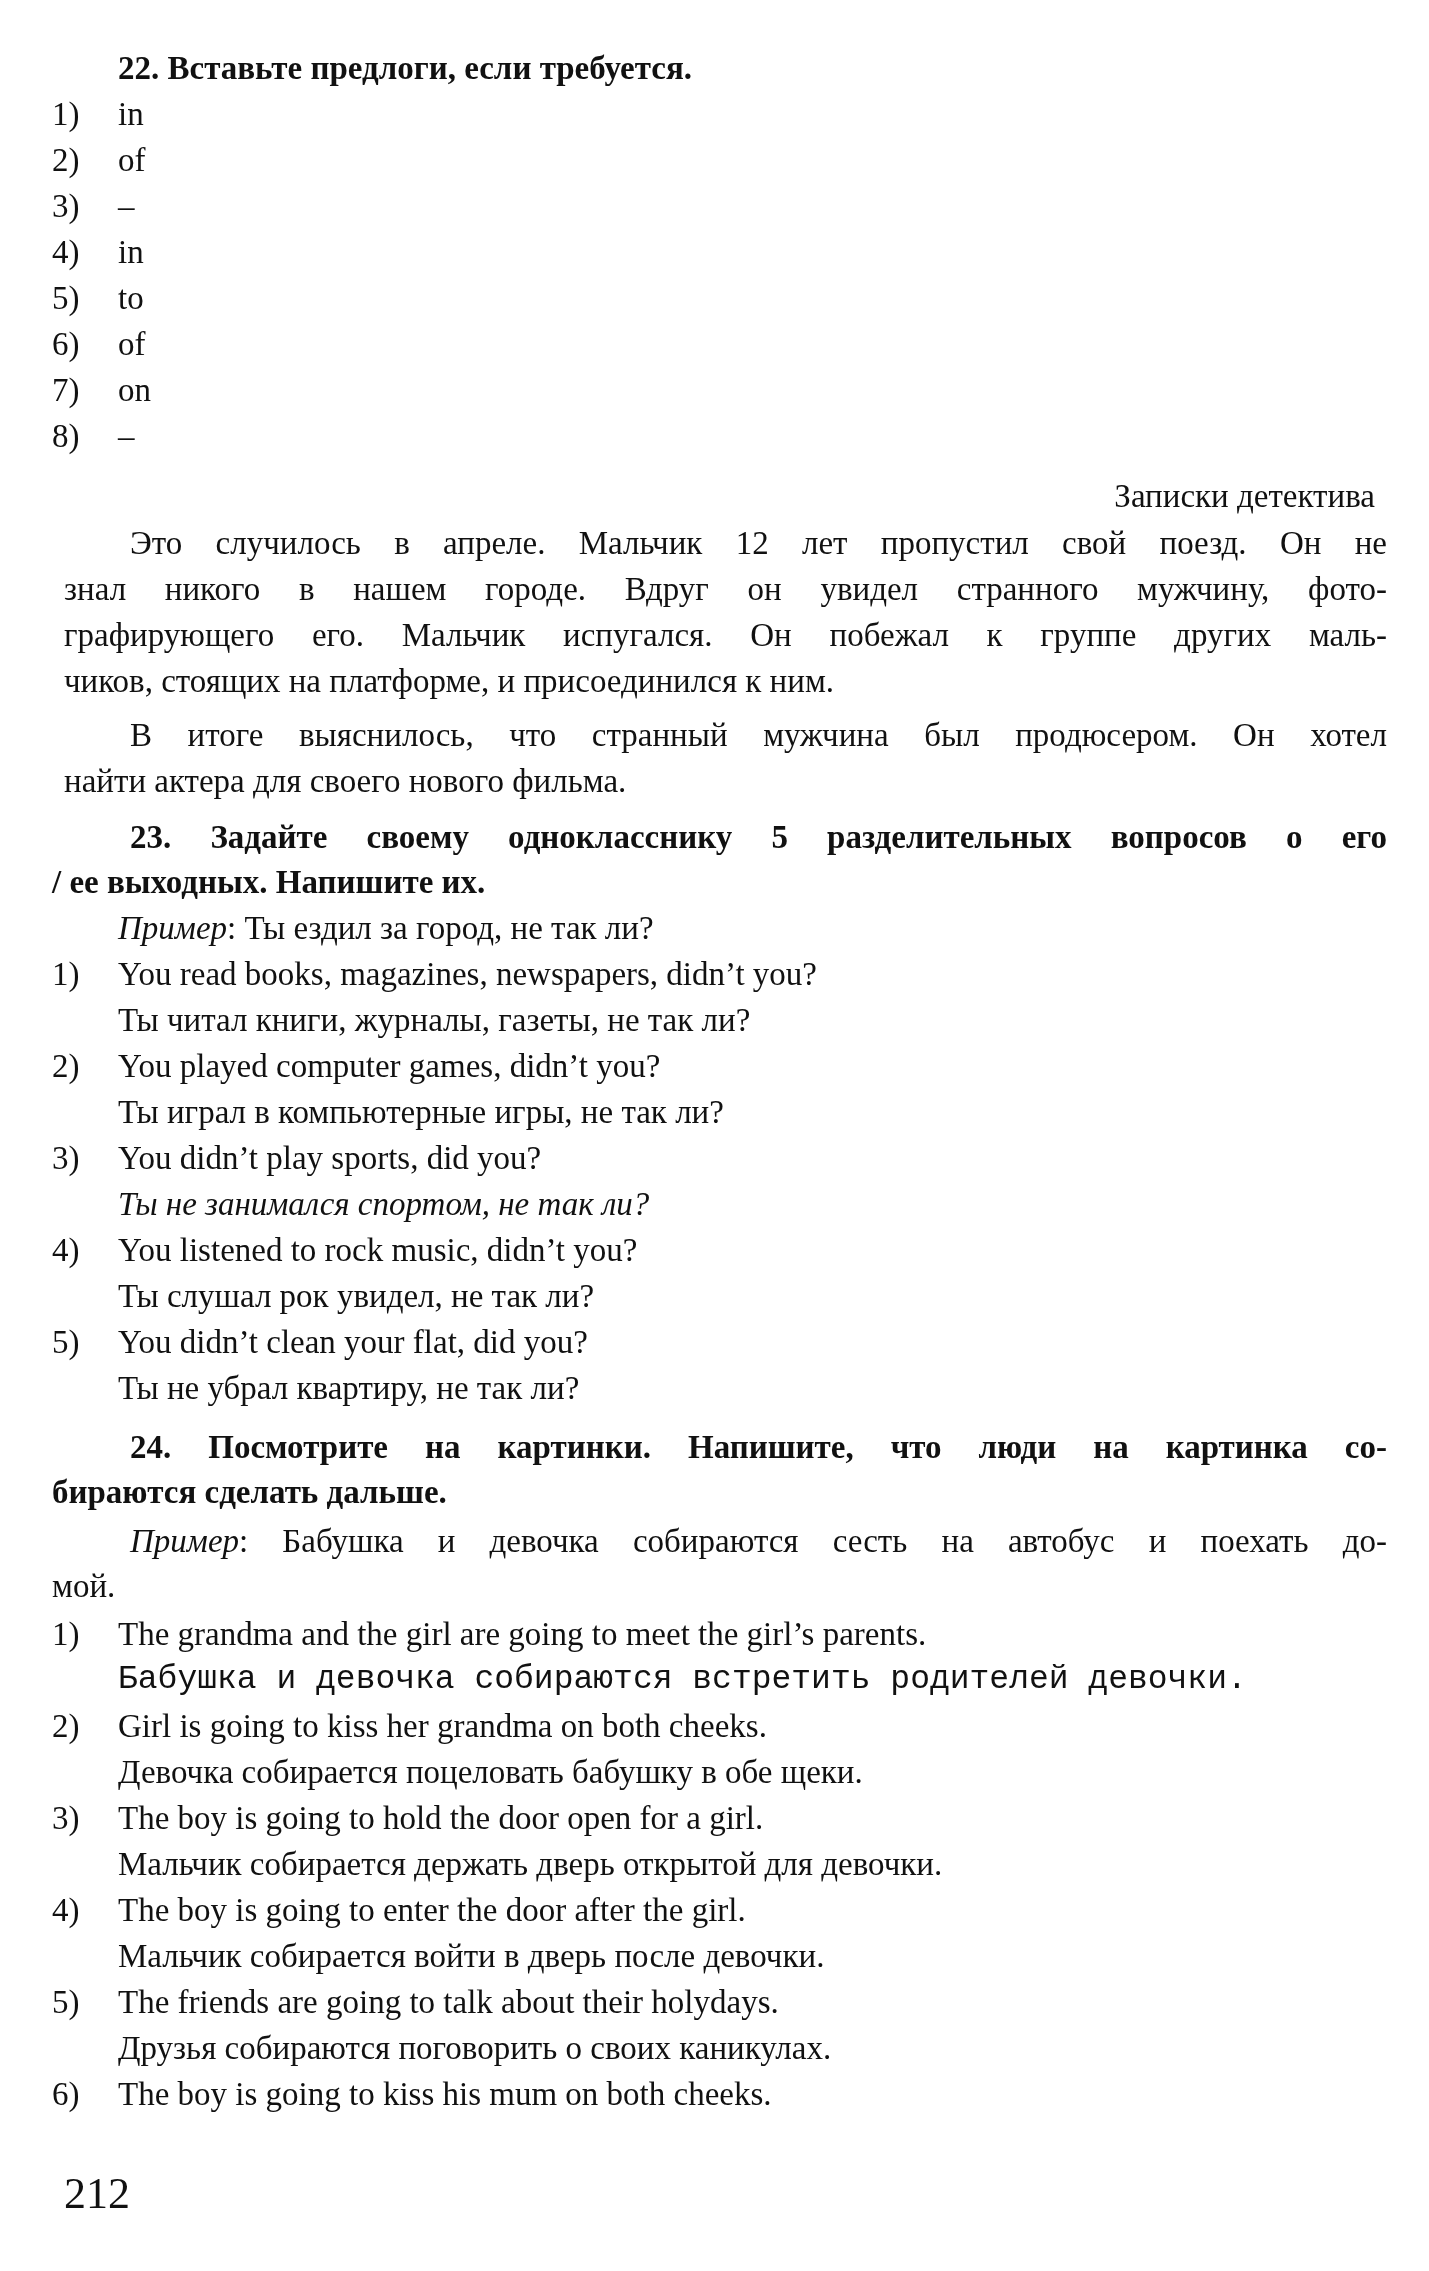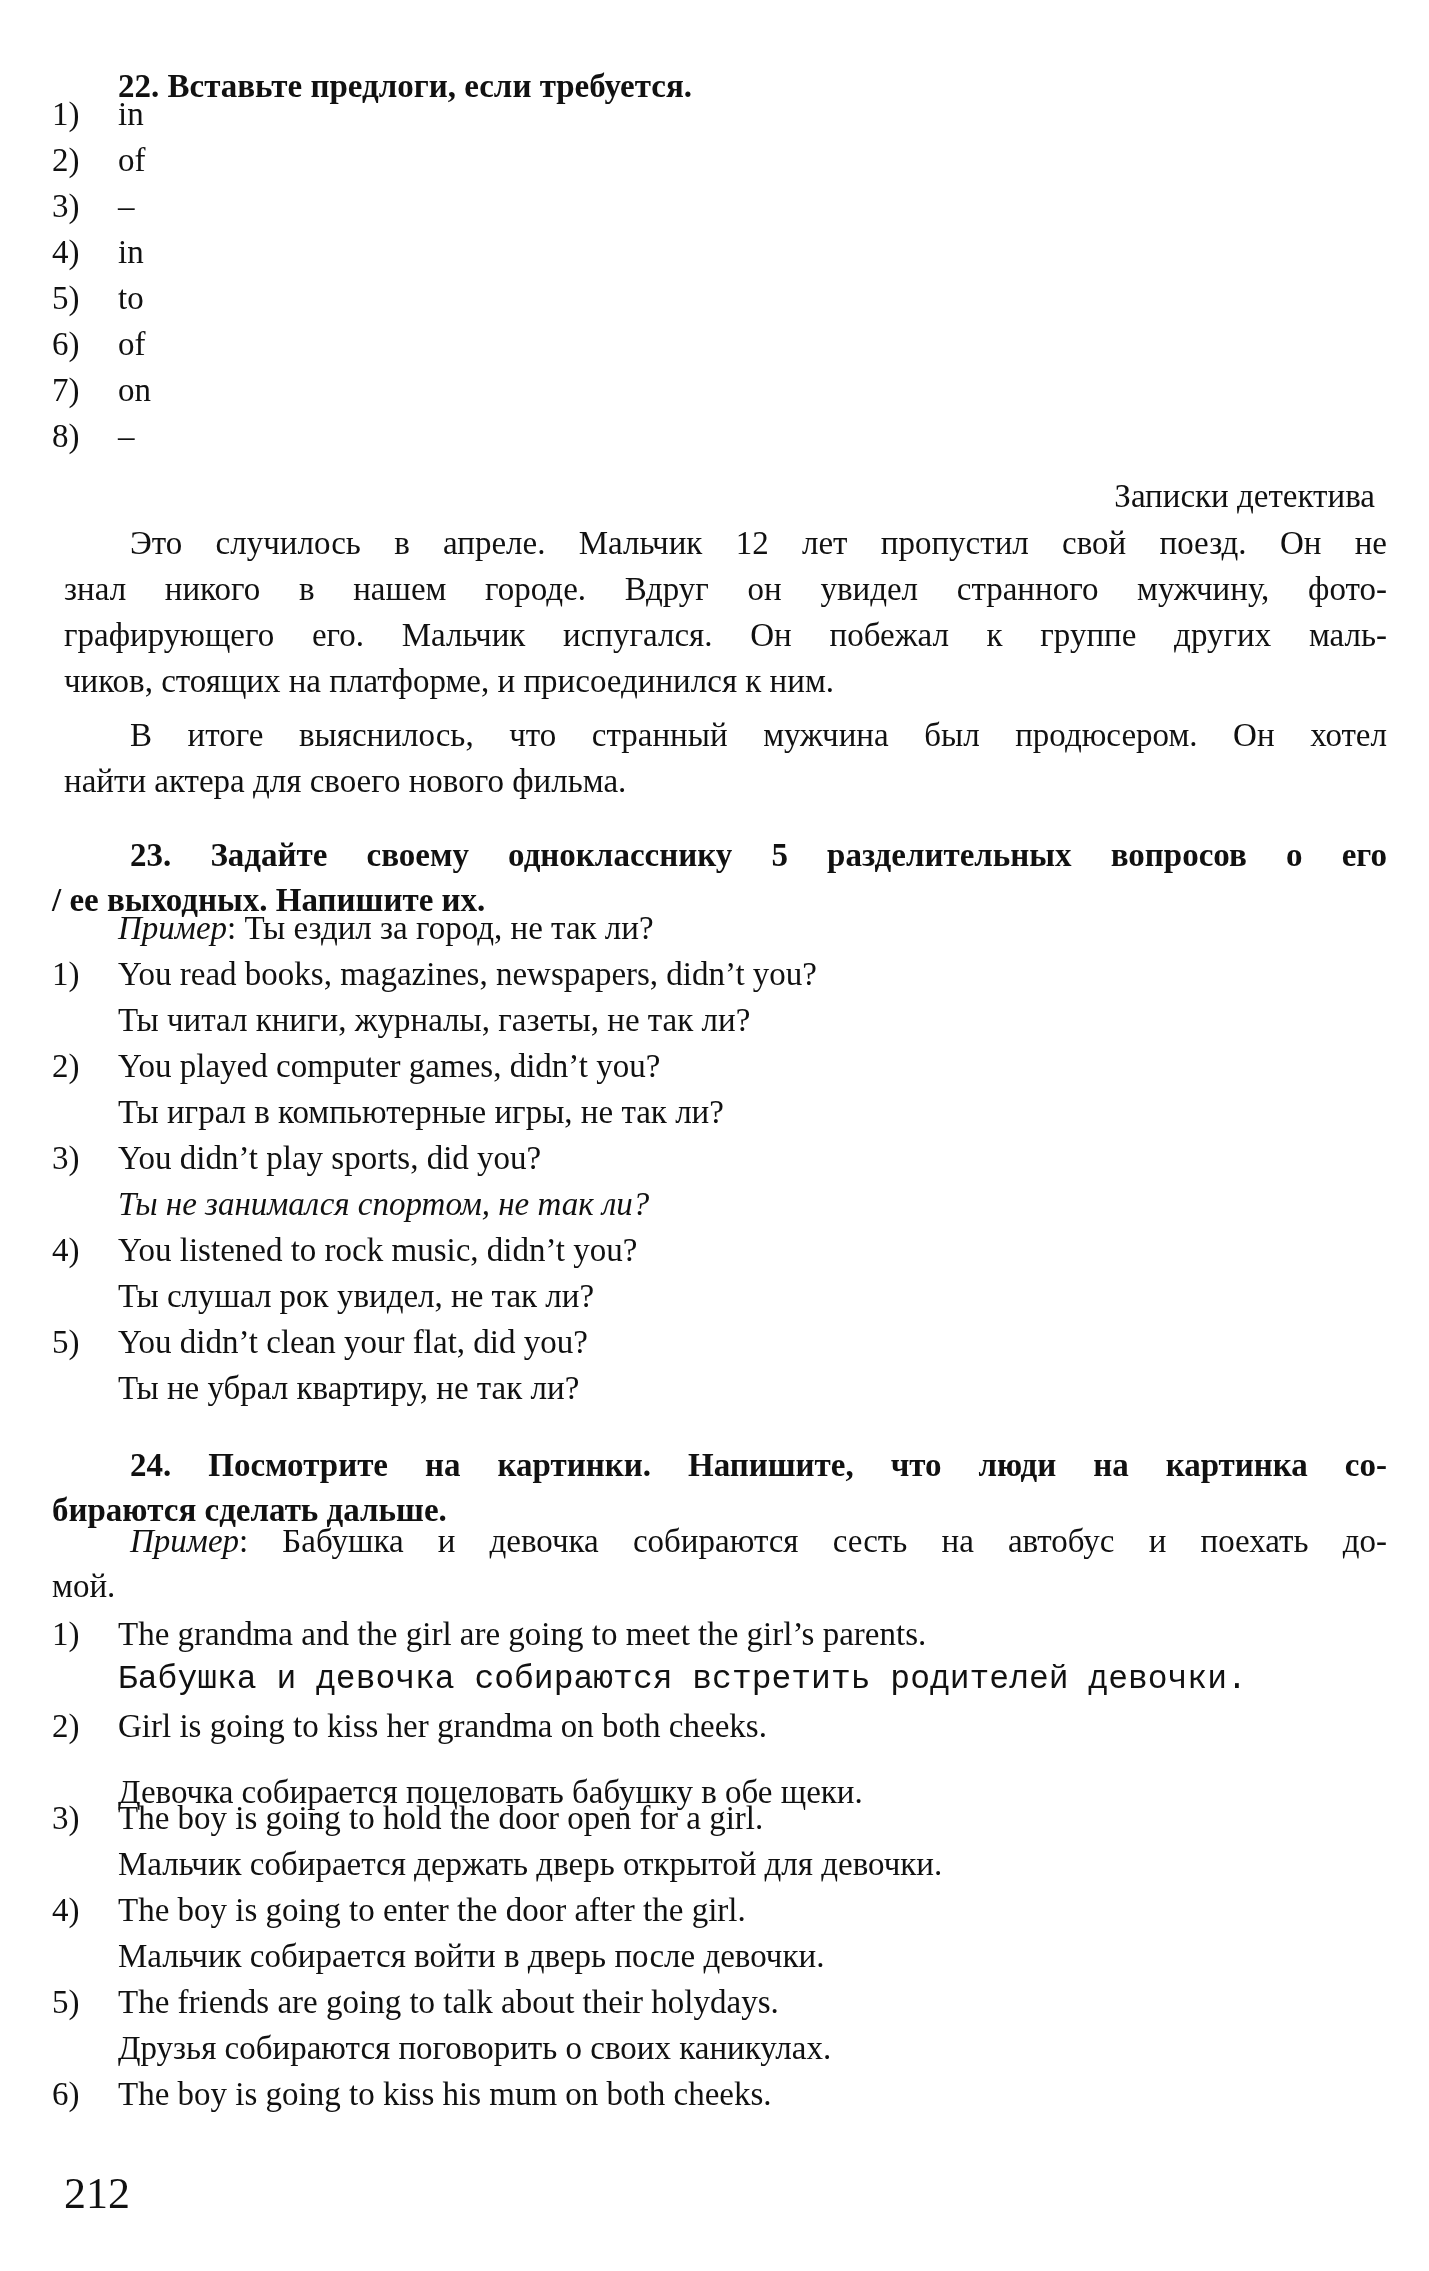--- a/index.html
+++ b/index.html
@@ -8,21 +8,21 @@
       font-family: "Liberation Serif", "DejaVu Serif", serif;
       color: #111111;
     }
     .page { position: absolute; left: 52px; top: 0; width: 1323px; }
     .line {
       position: absolute; left: 0; white-space: nowrap;
       font-size: 33px; line-height: 44px;
     }
     .num { position: absolute; left: 0; }
     .txt { position: absolute; left: 66px; }
-    .h { font-weight: bold; font-size: 33px; margin-top: 18px; }
+    .h { font-weight: bold; font-size: 33px; }
     .indent { left: 66px; }
     .just {
       position: absolute; left: 12px; width: 1323px; font-size: 33px; line-height: 46px;
       text-align: justify; text-align-last: left; white-space: normal;
     }
     .just .first { display: inline-block; width: 66px; }
     .just-full { text-align-last: justify; }
     .center { width: 1323px; text-align: right; }
     em { font-style: italic; }
     .pagenum { position: absolute; left: 12px; font-size: 44px; }
@@ -122,21 +122,21 @@
   <div class="line" style="top:1612px;">
     <span class="num">1)</span>
     <span class="txt">The grandma and the girl are going to meet the girl’s parents.</span>
   </div>
   <div class="line indent" style="top:1658px;font-family:Liberation Mono, monospace;">Бабушка и девочка собираются встретить родителей девочки.</div>
 
   <div class="line" style="top:1704px;">
     <span class="num">2)</span>
     <span class="txt">Girl is going to kiss her grandma on both cheeks.</span>
   </div>
-  <div class="line indent" style="top:1750px;margin-top:20px;">Девочка собирается поцеловать бабушку в обе щеки.</div>
+  <div class="line indent" style="top:1750px;">Девочка собирается поцеловать бабушку в обе щеки.</div>
 
   <div class="line" style="top:1796px;">
     <span class="num">3)</span>
     <span class="txt">The boy is going to hold the door open for a girl.</span>
   </div>
   <div class="line indent" style="top:1842px;">Мальчик собирается держать дверь открытой для девочки.</div>
 
   <div class="line" style="top:1888px;">
     <span class="num">4)</span>
     <span class="txt">The boy is going to enter the door after the girl.</span>

